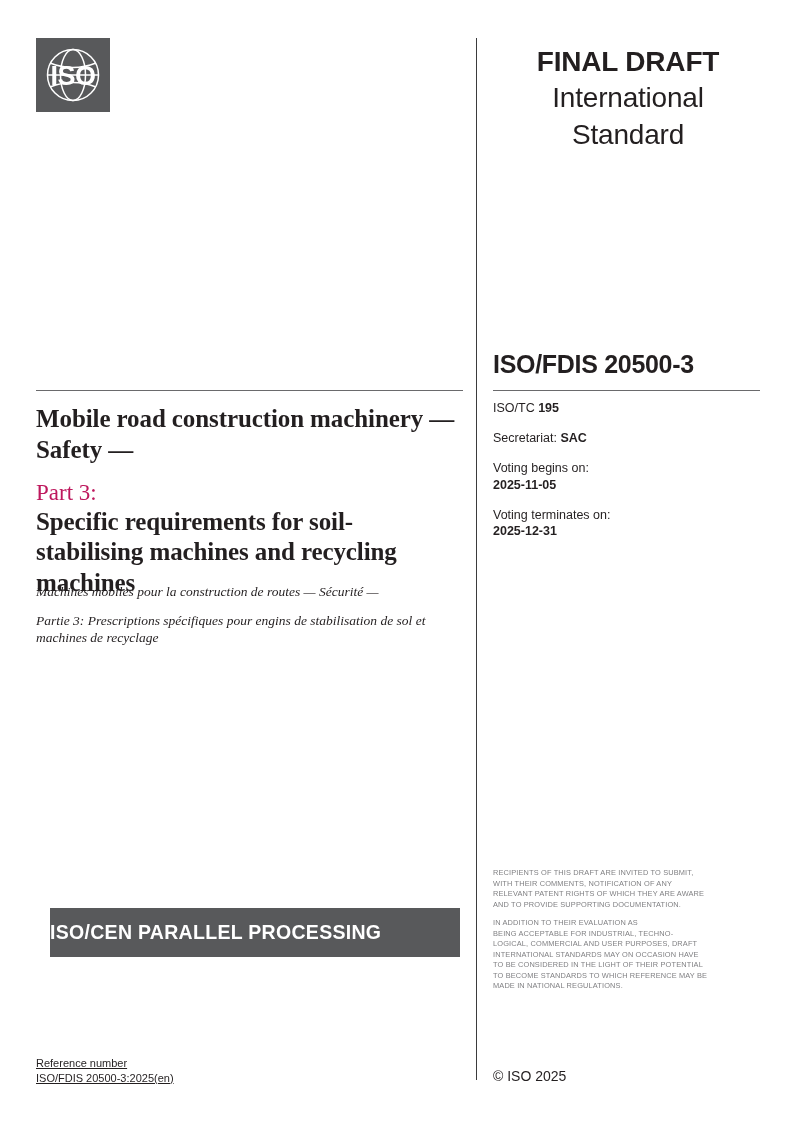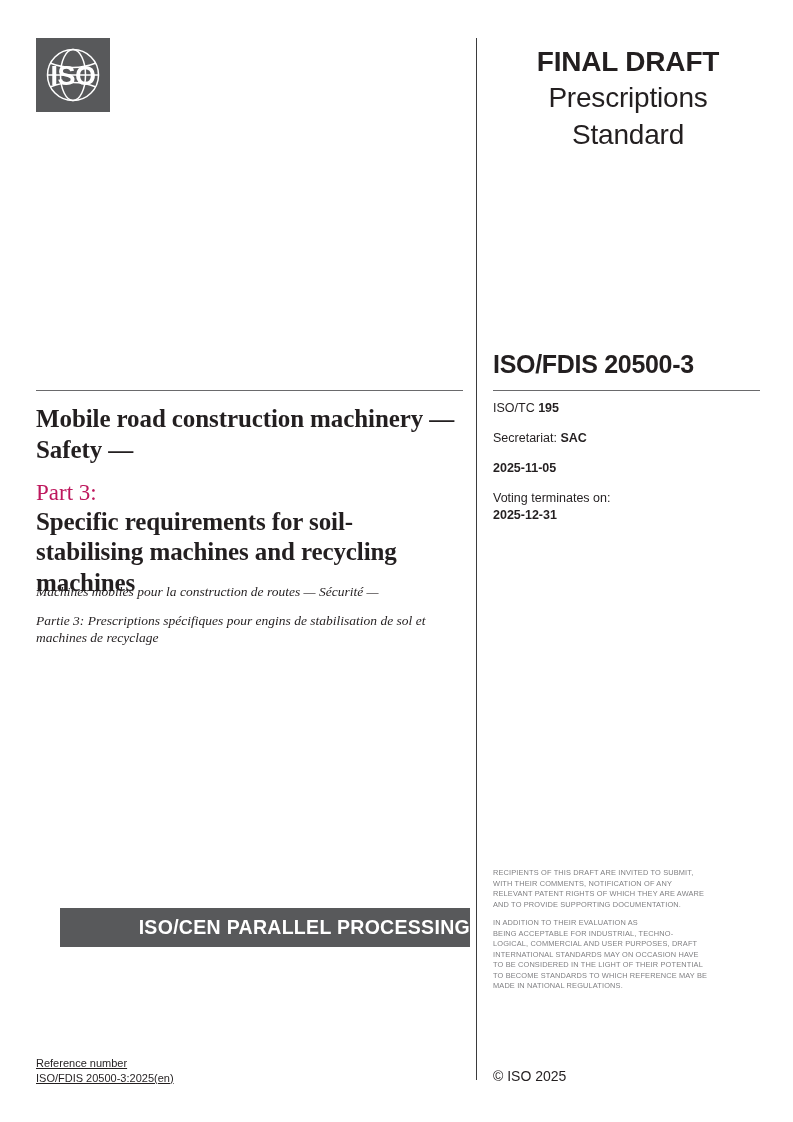--- a/index.html
+++ b/index.html
@@ -102,28 +102,28 @@
     color: #231f20;
     margin: 0;
   }
   .subtitle-line + .subtitle-line {
     margin-top: 11px;
   }
 
   
   .cen-banner {
     position: absolute;
-    left: 60px;
+    left: 50px;
     top: 908px;
     width: 410px;
-    height: 39px;
+    height: 49px;
     background: #58595b;
     display: flex;
     align-items: center;
-    justify-content: flex-end;
+    justify-content: flex-start;
   }
   .cen-banner-text {
     color: #ffffff;
     font-size: 19.5px;
     font-weight: bold;
     letter-spacing: 0.3px;
     font-family: "Liberation Sans", sans-serif;
   }
 
   
@@ -230,37 +230,38 @@
         <path d="M11.5 37 H62.5"></path>
       </g>
       <text x="37" y="47" text-anchor="middle" font-family="Liberation Sans, sans-serif" font-size="27" font-weight="bold" fill="#ffffff" letter-spacing="-0.5">ISO</text>
     </svg>
   </div>
 
   <div class="col-divider"></div>
 
   <div class="header-block">
     <div class="header-line bold">FINAL DRAFT</div>
-    <div class="header-line semi">Prescriptions</div>
+    <div class="header-line semi">International</div>
     <div class="header-line semi">Standard</div>
   </div>
 
   <div class="doc-number">ISO/FDIS 20500-3</div>
 
   <div class="rule-right"></div>
   <div class="rule-left"></div>
 
   <div class="meta-block">
     <div class="meta-item">
       <span>ISO/TC </span><span class="meta-value">195</span>
     </div>
     <div class="meta-item">
       <span>Secretariat: </span><span class="meta-value">SAC</span>
     </div>
     <div class="meta-item">
+      <div>Voting begins on:</div>
       <div class="meta-value">2025-11-05</div>
     </div>
     <div class="meta-item">
       <div>Voting terminates on:</div>
       <div class="meta-value">2025-12-31</div>
     </div>
   </div>
 
   <div class="title-block">
     <div class="title-main">Mobile road construction machinery — Safety —</div>

